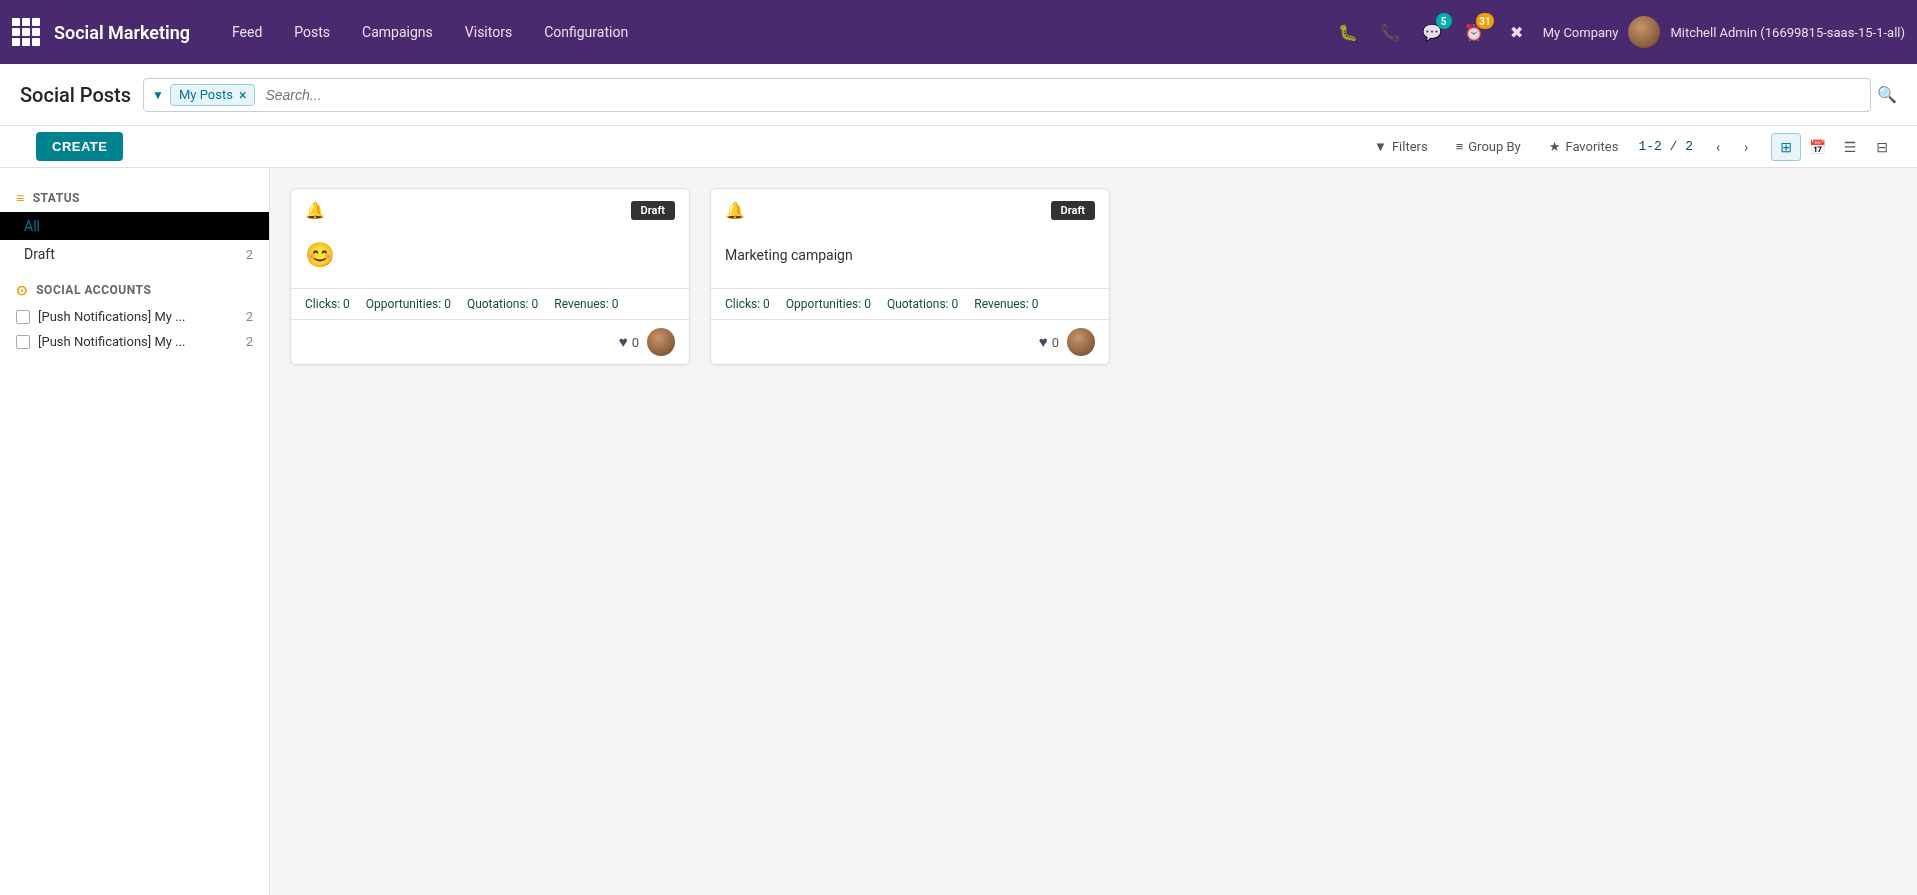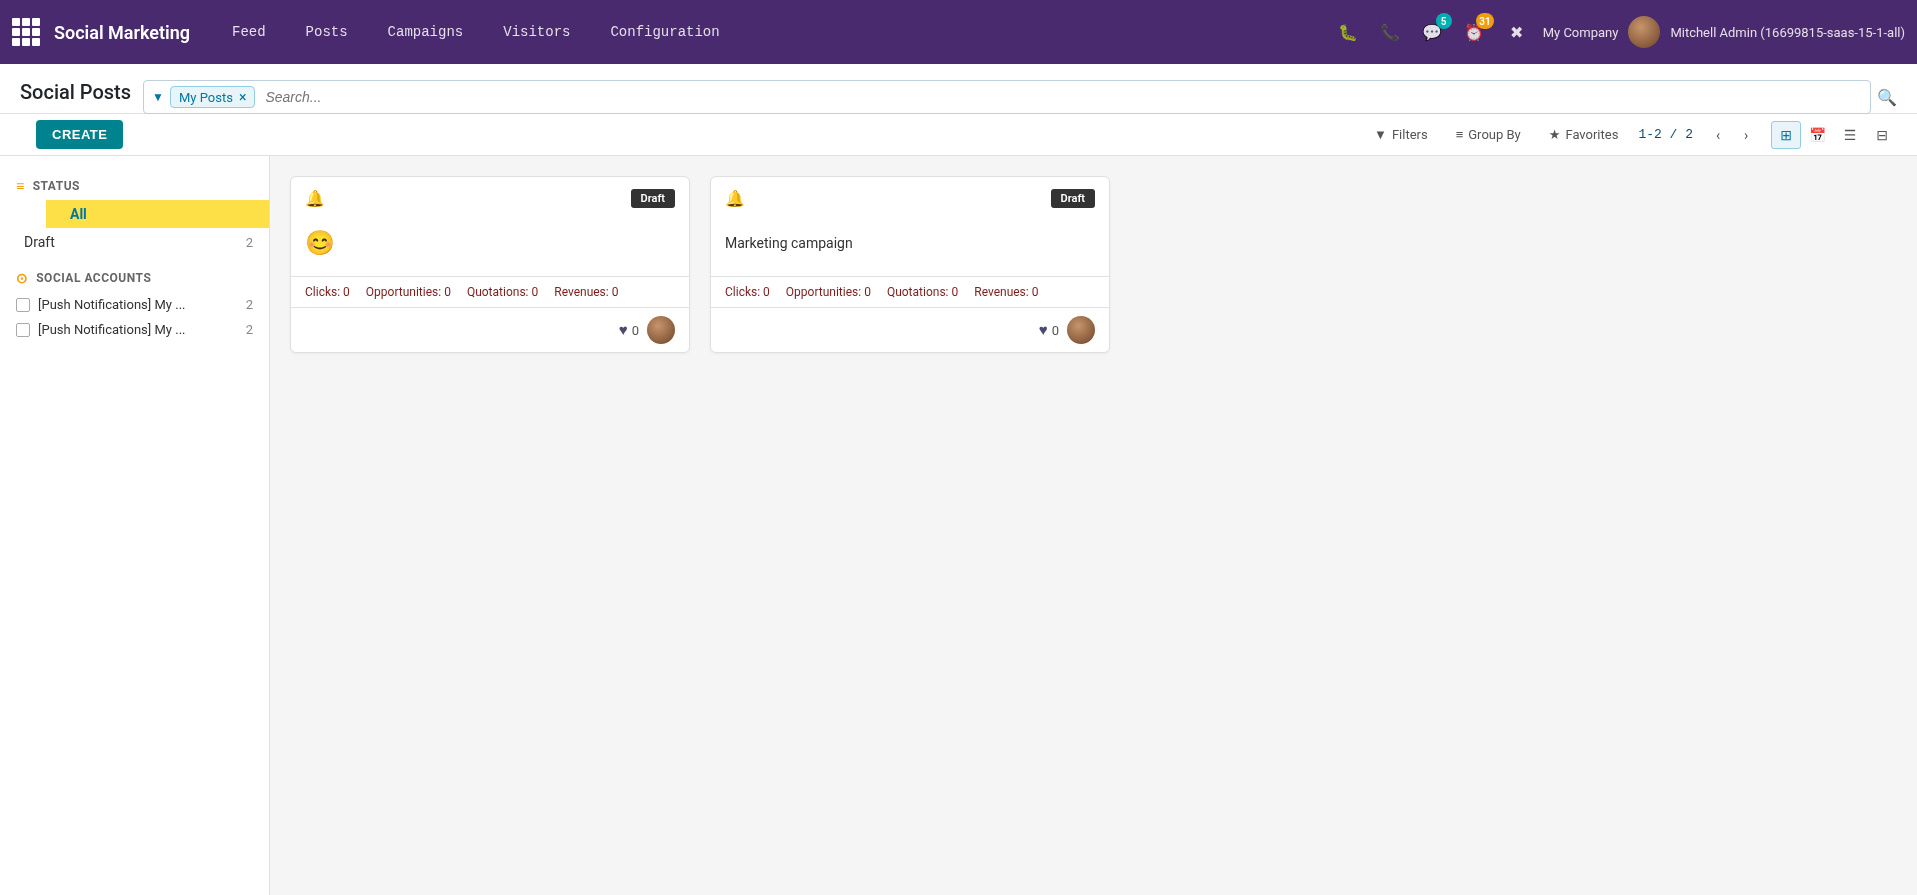--- a/index.html
+++ b/index.html
@@ -29,23 +29,22 @@
     }
     .topnav-brand {
       font-size: 18px;
       font-weight: 600;
       color: white;
       margin-right: 20px;
       white-space: nowrap;
     }
     .topnav-menu {
       display: flex;
-      gap: 12px;
+      gap: 4px;
       flex: 1;
-      font-family: Liberation Mono, monospace;
     }
     .topnav-menu-item {
       color: rgba(255,255,255,0.85);
       padding: 6px 14px;
       border-radius: 4px;
       cursor: pointer;
       font-size: 14px;
       white-space: nowrap;
     }
     .topnav-right {
@@ -97,22 +96,22 @@
       cursor: pointer;
       white-space: nowrap;
     }
 
     
     .subheader {
       background: white;
       border-bottom: 1px solid #e0e0e0;
       padding: 16px 20px;
       display: flex;
-      align-items: flex-start;
-      height: 50px;
+      align-items: center;
+      height: 62px;
       gap: 12px;
     }
     .page-title {
       font-size: 20px;
       font-weight: 500;
       color: #212529;
       flex: 0 0 auto;
     }
     .search-bar {
       flex: 1;
@@ -258,24 +257,23 @@
     .sidebar-item {
       display: flex;
       align-items: center;
       padding: 6px 16px 6px 24px;
       cursor: pointer;
       border-radius: 0;
       color: #333;
       font-size: 14px;
     }
     .sidebar-item.active {
-      background: #fde047;
+      background: #000000;
       color: #0078a0;
-      font-weight: 700;
-      margin-left: 46px;
+      font-weight: 400;
     }
     .sidebar-item-label { flex: 1; }
     .sidebar-item-count {
       color: #888;
       font-size: 13px;
       margin-left: 8px;
     }
     .sidebar-section-header2 {
       display: flex;
       align-items: center;
@@ -358,21 +356,21 @@
     .card-text {
       font-size: 14px;
       color: #333;
     }
     .card-stats {
       border-top: 1px solid #e0e0e0;
       padding: 8px 14px;
       display: flex;
       gap: 16px;
       font-size: 12px;
-      color: #7f1d1d;
+      color: #14532d;
     }
     .card-footer {
       border-top: 1px solid #e0e0e0;
       padding: 8px 14px;
       display: flex;
       align-items: center;
       justify-content: flex-end;
       gap: 8px;
     }
     .card-likes {

